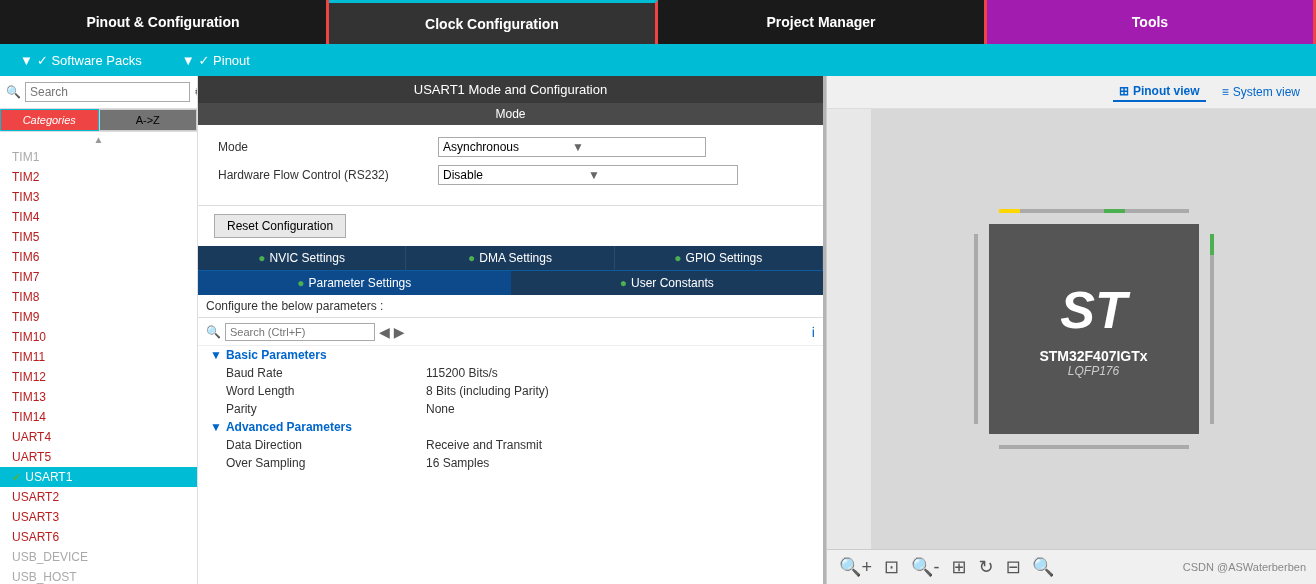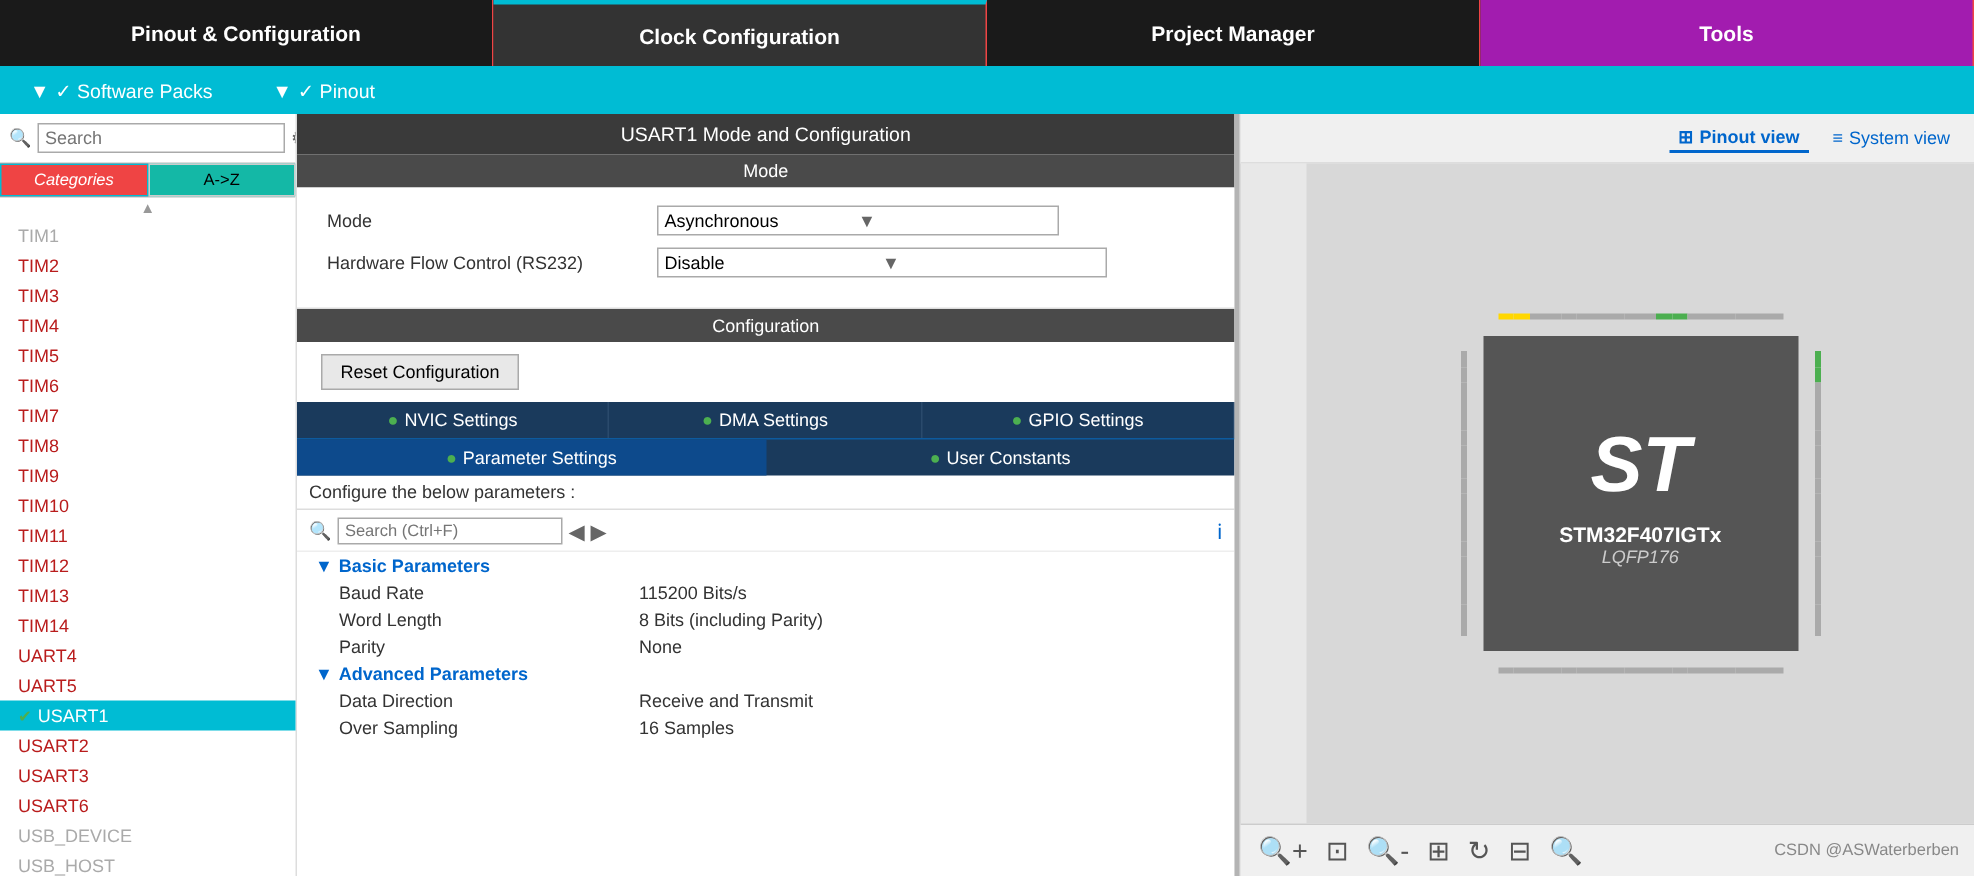--- a/index.html
+++ b/index.html
@@ -1,38 +1,38 @@
 <!DOCTYPE html>
 <html><head>
   <meta charset="utf-8">
   <style>
     * { margin: 0; padding: 0; box-sizing: border-box; }
     body { font-family: Arial, sans-serif; font-size: 12px; background: #f0f0f0; width: 1316px; height: 584px; overflow: hidden; }
 
     
     .top-nav { display: flex; height: 44px; background: #2d2d2d; }
-    .top-nav-tab { display: flex; align-items: center; justify-content: center; flex: 1; color: #fff; font-size: 14px; font-weight: bold; cursor: pointer; border-right: 1px solid #ef4444; }
+    .top-nav-tab { display: flex; align-items: center; justify-content: center; flex: 1; color: #fff; font-size: 14px; font-weight: bold; cursor: pointer; border-right: 3px solid #ef4444; }
     .top-nav-tab:first-child { background: #1a1a1a; }
     .top-nav-tab:nth-child(2) { background: #333; border-top: 2px solid #00bcd4; }
     .top-nav-tab:nth-child(3) { background: #1a1a1a; }
     .top-nav-tab:nth-child(4) { background: #1a1a1a; }
 
     
     .sub-nav { display: flex; height: 32px; background: #00bcd4; align-items: center; padding: 0 20px; gap: 40px; }
     .sub-nav-item { color: #fff; font-size: 13px; cursor: pointer; display: flex; align-items: center; gap: 4px; }
 
     
     .main-layout { display: flex; height: calc(584px - 76px); }
 
     
     .sidebar { width: 198px; background: #fff; border-right: 1px solid #ddd; display: flex; flex-direction: column; overflow: hidden; }
     .sidebar-search { display: flex; align-items: center; padding: 6px; gap: 4px; border-bottom: 1px solid #ddd; }
     .sidebar-search input { flex: 1; border: 1px solid #aaa; padding: 2px 4px; font-size: 12px; }
     .sidebar-tabs { display: flex; border-bottom: 1px solid #ddd; }
-    .sidebar-tab { flex: 1; text-align: center; padding: 4px; font-size: 11px; cursor: pointer; border: 1px solid #ccc; background: #14b8a6; }
+    .sidebar-tab { flex: 1; text-align: center; padding: 4px; font-size: 11px; cursor: pointer; border: 1px solid #ccc; background: #737373; }
     .sidebar-tab.active { background: #ef4444; color: #fff; border-color: #00bcd4; font-style: italic; }
     .sidebar-list { flex: 1; overflow-y: auto; }
     .sidebar-item { padding: 3px 12px; font-size: 12px; cursor: pointer; color: #b91c1c; }
     .sidebar-item.active { background: #00bcd4; color: #fff; display: flex; align-items: center; gap: 4px; }
     .sidebar-item.disabled { color: #aaa; }
     .check-icon { color: #4caf50; font-size: 11px; }
 
     
     .content { flex: 1; background: #f5f5f5; display: flex; flex-direction: column; overflow: hidden; }
     .content-header { background: #3a3a3a; color: #fff; text-align: center; padding: 6px; font-size: 13px; }
@@ -195,23 +195,20 @@
           <span>Hardware Flow Control (RS232)</span>
         </div>
         <div class="form-select" style="width:300px; border:1px solid #aaa; padding:2px 4px; display:flex; align-items:center; justify-content:space-between;">
           <span>Disable</span>
           <span class="arrow">▼</span>
         </div>
       </div>
     </div>
 
     <div class="config-section">
-      <div class="section-header">
-        <span>Configuration</span>
-      </div>
       <button class="reset-btn">
         <span>Reset Configuration</span>
       </button>
 
       <div class="tabs-row">
         <div class="config-tab">
           <span class="tab-check">●</span>
           <span>NVIC Settings</span>
         </div>
         <div class="config-tab">

